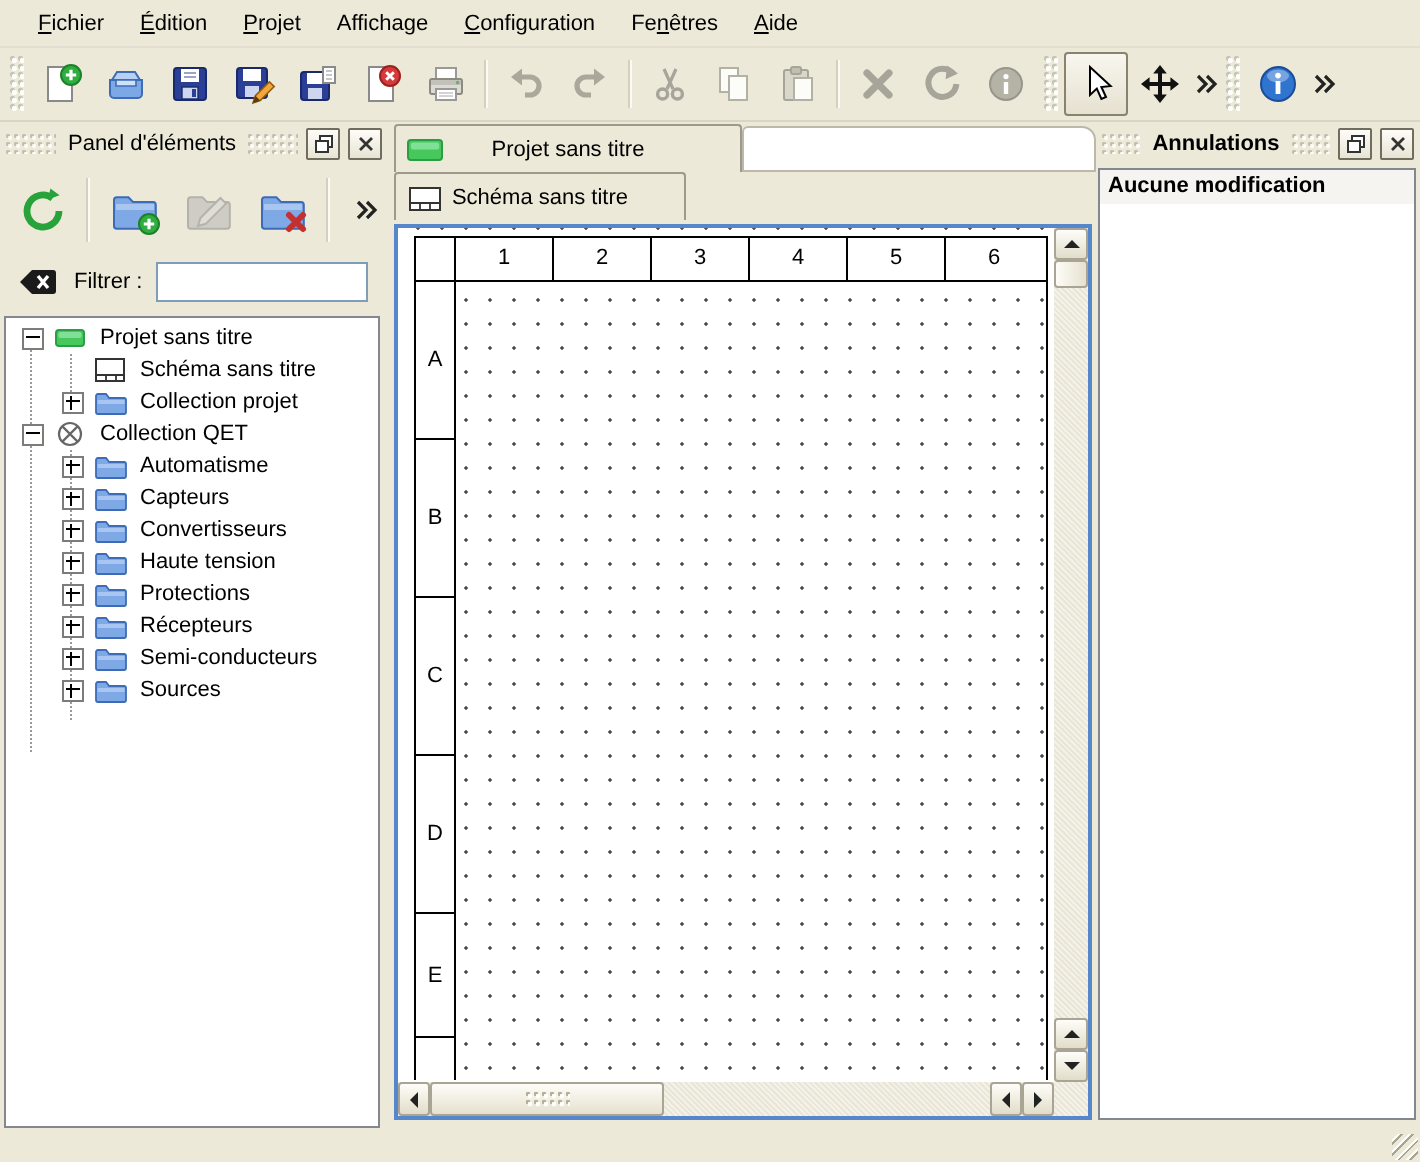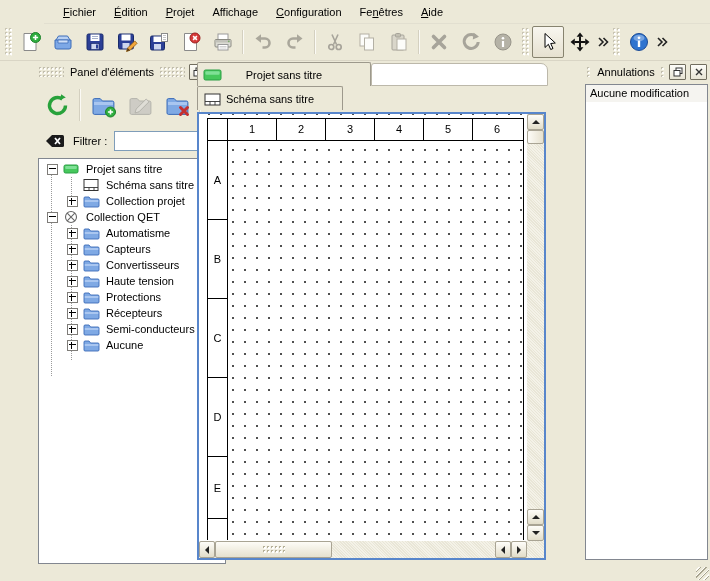--- a/index.html
+++ b/index.html
@@ -3,40 +3,40 @@
 <meta charset="utf-8">
 <style>
   html,body{margin:0;padding:0;}
   body{width:710px;height:581px;position:relative;overflow:hidden;
        background:#ECE9D8;font-family:"Liberation Sans","DejaVu Sans",sans-serif;
        font-size:11px;color:#000;-webkit-font-smoothing:none;}
   svg{display:block;}
 
   
   .menubar{position:absolute;left:0;top:0;right:0;height:23px;display:flex;align-items:center;
-           padding-left:10px;border-bottom:1px solid #e2dfd0;margin-left:44px;}
+           padding-left:10px;border-bottom:1px solid #e2dfd0;}
   .mitem{padding:3px 9px;cursor:default;white-space:nowrap;}
   .mkey{text-decoration:underline;}
 
   
   .toolbar{position:absolute;left:0;top:24px;right:0;height:36px;display:flex;align-items:center;
            padding:0 2px;border-bottom:1px solid #d9d5c5;}
   .handle{width:7px;height:28px;margin:0 3px;flex:none;
           background-image:radial-gradient(circle at 1.2px 1.2px,#fff 1.1px,transparent 1.5px),
                            radial-gradient(circle at 1.2px 1.2px,#c9c5b4 1.1px,transparent 1.5px);
           background-size:4px 4px;background-position:1px 1px,0 0;}
   .sep{width:0;height:24px;border-left:1px solid #d4d0c0;border-right:1px solid #fbfaf5;margin:0 3px;flex:none;}
   .tbtn{width:30px;height:30px;display:flex;align-items:center;justify-content:center;
         border:1px solid transparent;flex:none;cursor:default;}
   .tbtn.checked{border:1px solid #87836f;border-radius:2px;
         background:linear-gradient(#f8f6ef,#e6e1d0);}
   .chev{width:14px;height:30px;display:flex;align-items:center;justify-content:center;flex:none;}
 
   
-  .dock{position:absolute;top:62px;margin-left:36px;}
+  .dock{position:absolute;top:62px;}
   .dock-title{height:20px;display:flex;align-items:center;gap:4px;padding:0 3px;}
   .dock-title .ttl{white-space:nowrap;padding:0 2px;}
   .tex{flex:1;height:10px;
        background-image:radial-gradient(circle at 1px 1px,#fdfcf8 .9px,transparent 1.25px),
                         radial-gradient(circle at 1px 1px,#c2beae .9px,transparent 1.25px);
        background-size:4px 4px;background-position:1px 1px,0 0;}
   .dtbtn{width:15px;height:14px;flex:none;border:1px solid #716d5e;border-radius:1px;
          background:linear-gradient(#fdfcf8,#e8e4d4);display:flex;align-items:center;justify-content:center;}
 
   
@@ -116,21 +116,21 @@
           background:linear-gradient(90deg,#fdfcf7,#e6e1cf);position:relative;}
   .sthumb.v{height:14px;width:17px;background:linear-gradient(90deg,#fdfcf7,#e6e1cf);}
   .sthumb.h{width:117px;height:17px;background:linear-gradient(#fdfcf7,#e6e1cf);}
   .sthumb.h::after{content:"";position:absolute;left:50%;top:50%;width:22px;height:8px;margin:-4px 0 0 -11px;
        background-image:radial-gradient(circle at 1px 1px,#fff 1px,transparent 1.3px),
                         radial-gradient(circle at 1px 1px,#b4af98 1px,transparent 1.3px);
        background-size:4px 4px;background-position:1px 1px,0 0;}
   .sflex{flex:1;}
 
   
-  .right-dock{left:548px;right:0;bottom:0;}
+  .right-dock{left:548px;right:0;bottom:0;font-weight:bold;}
   .undolist{position:absolute;left:1px;right:2px;top:22px;bottom:21px;background:#fff;
             border:1px solid #828790;}
   .urow{height:17px;line-height:17px;padding:0 4px;background:#f5f4f0;white-space:nowrap;overflow:hidden;}
 
   .grip{position:absolute;right:1px;bottom:1px;width:13px;height:13px;
         background:repeating-linear-gradient(135deg,transparent 0 2px,#fdfcf8 2px 3px,#a8a48f 3px 4px);}
 </style>
 </head>
 <body>
 
@@ -576,21 +576,21 @@
       <div class="trow lvl1 exp-plus i-folder">
         <span class="exp"></span>
         <span class="ticon">
 
           <svg class="svg-folder" width="17" height="14" viewBox="0 0 17 14">
             <path d="M1 4c0-.6.4-1 1-1h4l1.6 2H15c.6 0 1 .4 1 1v6c0 .6-.4 1-1 1H2c-.6 0-1-.4-1-1z" fill="#7fa9e4" stroke="#3c6cb8" stroke-width=".9"></path>
             <path d="M1.8 6h13.5v2H1.8z" fill="#a9c6f0"></path>
           </svg>
 
         </span>
-        <span class="tlabel">Aucune</span>
+        <span class="tlabel">Sources</span>
       </div>
 
 
   </div>
 </div>
 
 <div class="center">
   <div class="tabs1">
     <div class="ptab">
       <span class="tabico">

